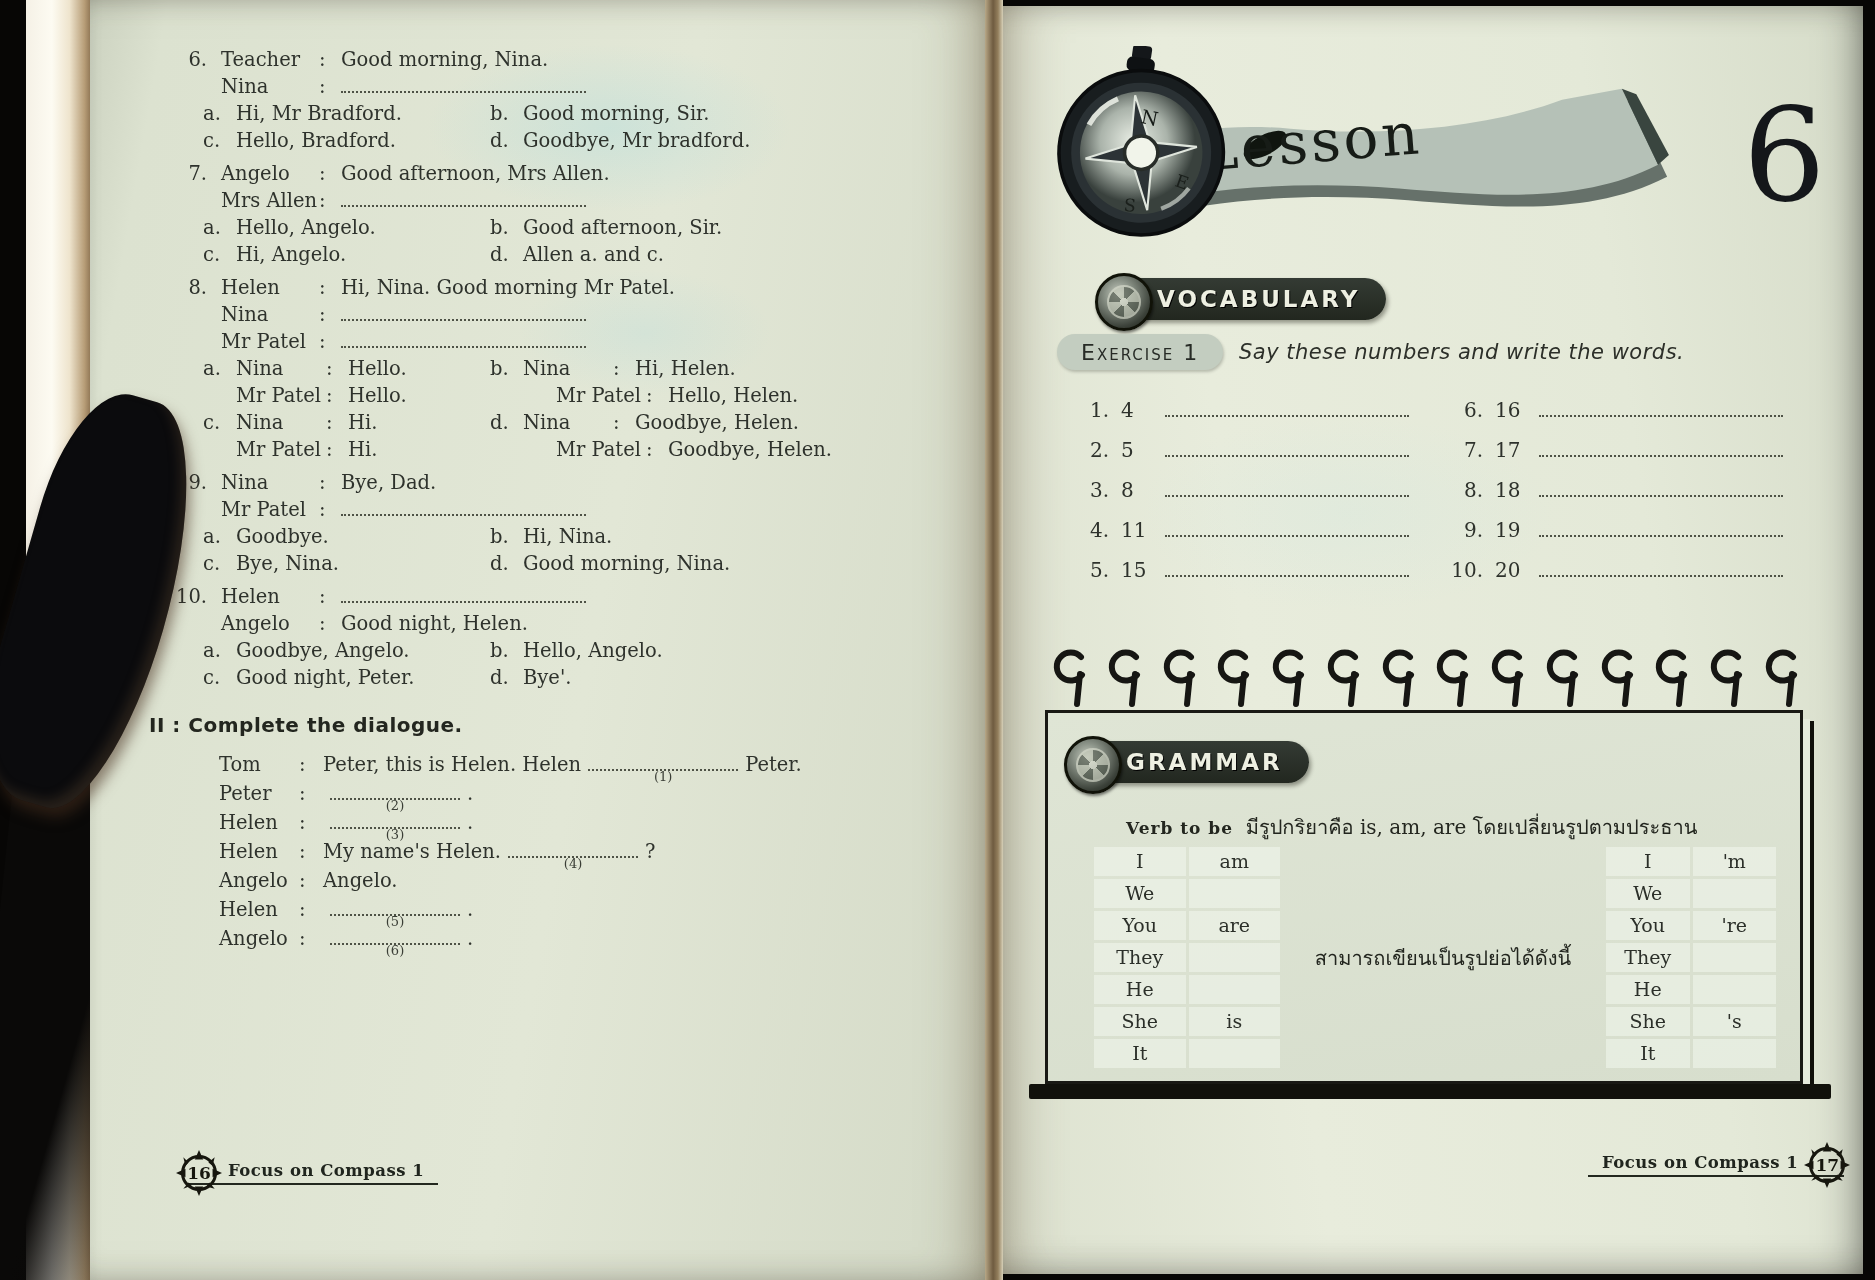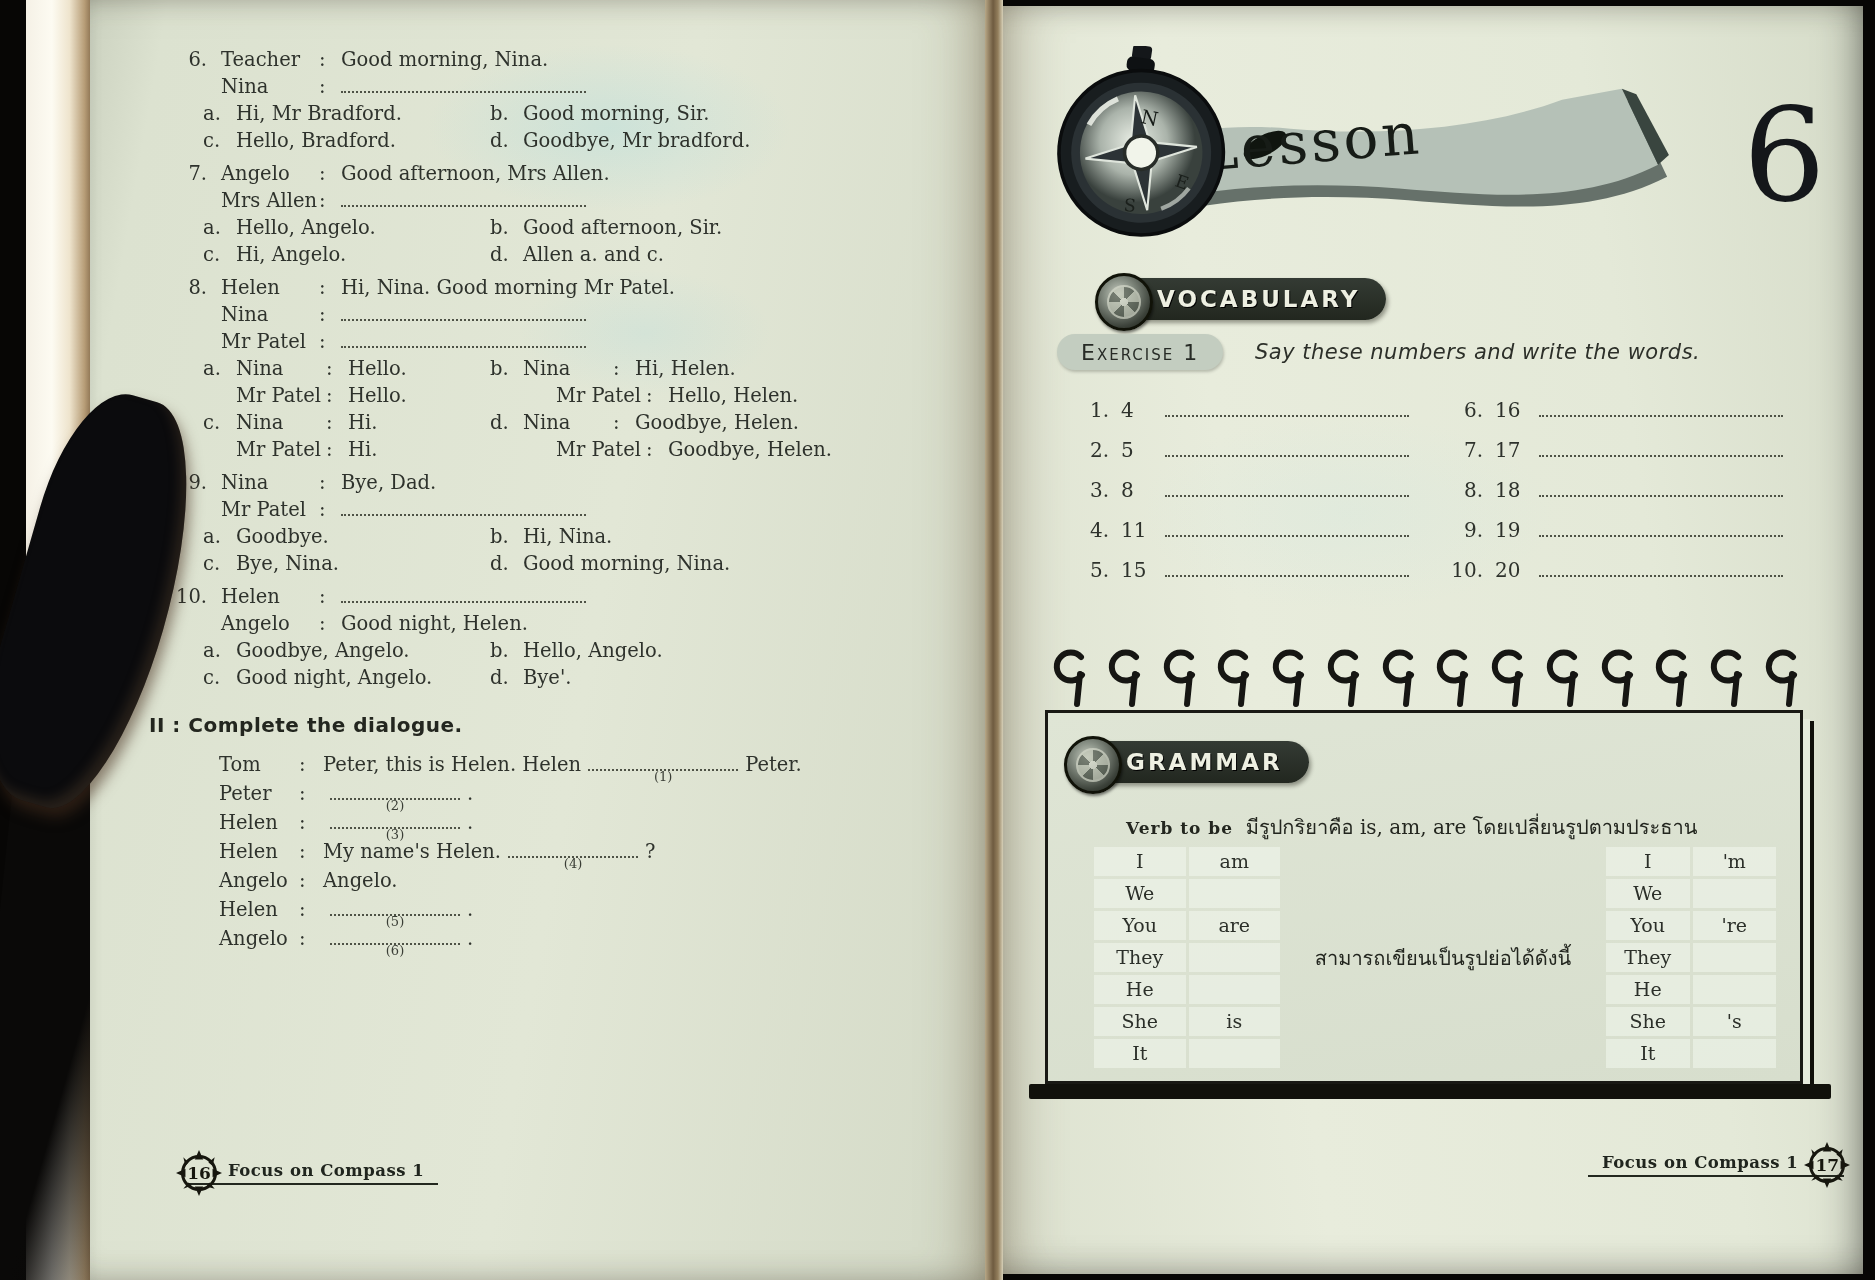--- a/index.html
+++ b/index.html
@@ -126,21 +126,21 @@
   .ex-pill{
     position:absolute;left:54px;top:328px;height:36px;border-radius:18px;
     background:#c3cdc0;display:flex;align-items:center;padding:0 24px;
     font-family:"DejaVu Sans","Liberation Sans",sans-serif;
     font-variant:small-caps;font-size:22px;letter-spacing:2px;color:#272b26;
     box-shadow:1px 2px 3px rgba(40,45,35,.25);
   }
   .ex-instr{
     position:absolute;left:236px;top:334px;
     font-family:"DejaVu Sans","Liberation Sans",sans-serif;
-    font-style:italic;font-size:21px;color:#2c2f29;letter-spacing:.5px;margin-left:16px;
+    font-style:italic;font-size:21px;color:#2c2f29;letter-spacing:.5px;
   }
   .numbers{position:absolute;left:70px;top:392px;width:724px;display:flex;}
   .numcol{width:350px;}
   .numcol+.numcol{margin-left:24px;flex:1;}
   .exrow{display:flex;align-items:baseline;height:40px;font-size:20px;}
   .exnum{flex:0 0 36px;text-align:right;padding-right:12px;}
   .exval{flex:0 0 44px;}
   .exdots{flex:1;margin-right:14px;height:15px;border-bottom:2.5px dotted #4e5246;}
   
   .notebook{position:absolute;left:42px;top:688px;width:772px;height:400px;}
@@ -408,21 +408,21 @@
               <span>Goodbye, Angelo.</span>
             </span>
           <span class="opt2">
               <span class="olab">b.</span>
               <span>Hello, Angelo.</span>
             </span>
         </div>
         <div class="optrow">
           <span class="opt1">
               <span class="olab">c.</span>
-              <span>Good night, Angelo.</span>
+              <span>Good night, Peter.</span>
             </span>
           <span class="opt2">
               <span class="olab">d.</span>
               <span>Bye'.</span>
             </span>
         </div>
       </div>
     </div>
 
     <div class="sec2-head">II : Complete the dialogue.</div>

